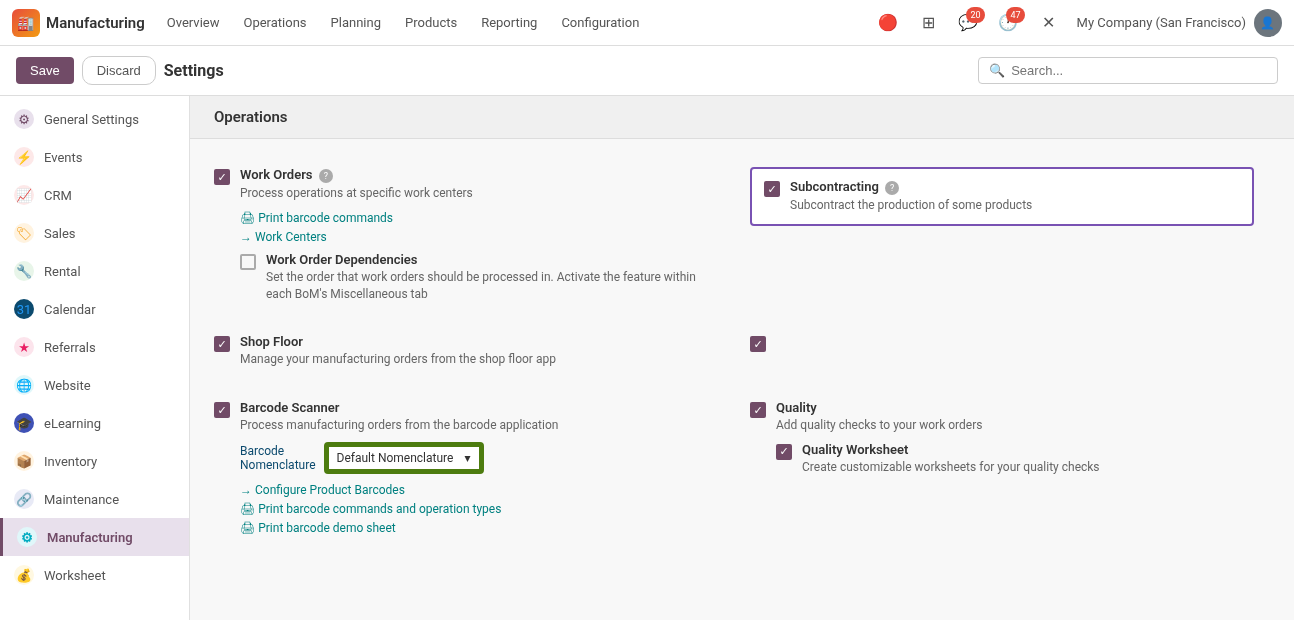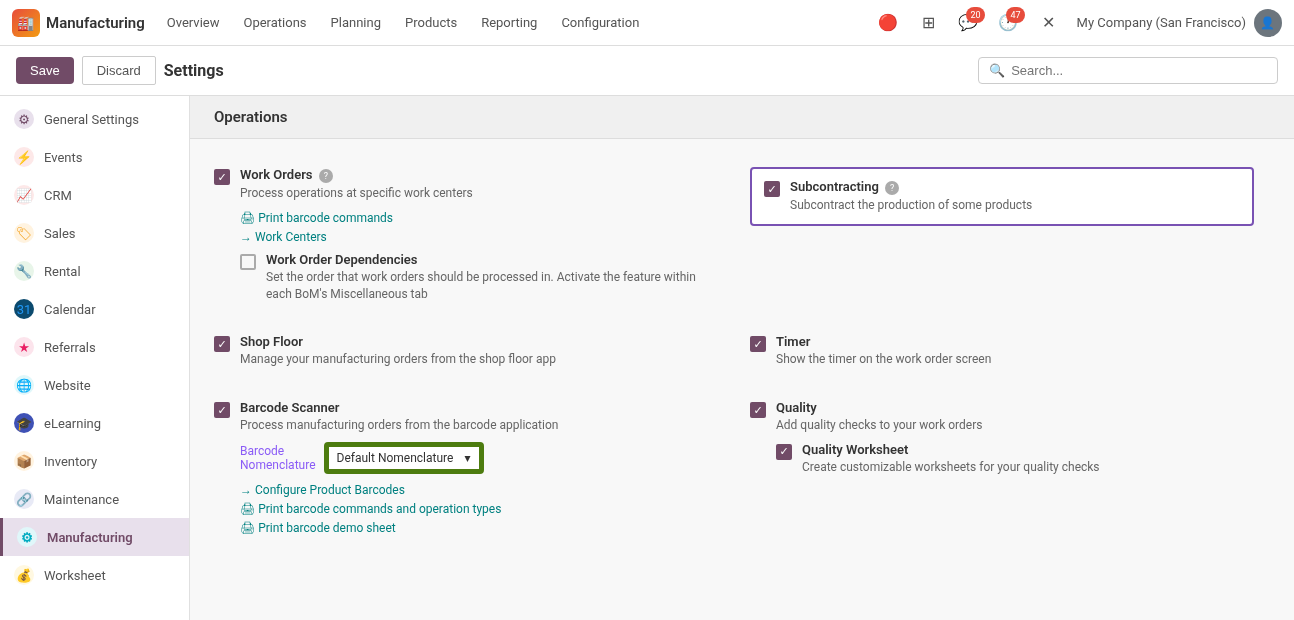--- a/index.html
+++ b/index.html
@@ -41,21 +41,21 @@
     .toolbar {
       display: flex; align-items: center; background: #fff; height: 50px;
       padding: 0 16px; border-bottom: 1px solid #ddd; gap: 8px;
     }
     .btn-save {
       background: #714b67; color: white; border: none; padding: 6px 14px;
       border-radius: 4px; cursor: pointer; font-size: 13px; font-weight: 500;
     }
     .btn-discard {
       background: #fff; color: #555; border: 1px solid #ccc; padding: 6px 14px;
-      border-radius: 2px; cursor: pointer; font-size: 13px;
+      border-radius: 10px; cursor: pointer; font-size: 13px;
     }
     .page-title-toolbar { font-size: 16px; font-weight: 700; color: #333; }
     .search-box {
       margin-left: auto; display: flex; align-items: center;
       border: 1px solid #ccc; border-radius: 4px; padding: 5px 10px;
       width: 300px; background: #fff;
     }
     .search-box input {
       border: none; outline: none; font-size: 13px; width: 100%; color: #555;
     }
@@ -118,21 +118,21 @@
 
     
     .highlight-box {
       border: 2px solid #7952b3; border-radius: 4px; padding: 10px 12px;
       background: #fff;
     }
 
     .barcode-row {
       display: flex; align-items: center; gap: 8px; margin-top: 8px; margin-left: 26px;
     }
-    .barcode-label { font-size: 12px; color: #8b5cf6; }
+    .barcode-label { font-size: 12px; color: #0c4a6e; }
     .barcode-select {
       border: 5px solid #4d7c0f; border-radius: 4px; padding: 4px 8px;
       font-size: 12px; color: #333; background: #fff; cursor: pointer;
       display: flex; align-items: center; gap: 4px; min-width: 160px;
     }
 
     
     .sidebar::-webkit-scrollbar, .content-area::-webkit-scrollbar { width: 8px; }
     .sidebar::-webkit-scrollbar-track, .content-area::-webkit-scrollbar-track { background: #f5f5f5; }
     .sidebar::-webkit-scrollbar-thumb, .content-area::-webkit-scrollbar-thumb { background: #ccc; border-radius: 4px; }
@@ -290,24 +290,20 @@
             <div class="checkbox-styled"></div>
             <div>
               <span class="setting-title">Shop Floor</span>
               <div class="setting-desc">Manage your manufacturing orders from the shop floor app</div>
             </div>
           </div>
         </div>
         <div class="setting-item">
           <div class="setting-row">
             <div class="checkbox-styled"></div>
-            <div>
-              <span class="setting-title">Timer</span>
-              <div class="setting-desc">Show the timer on the work order screen</div>
-            </div>
           </div>
         </div>
       </div>
 
       <div style="display: grid; grid-template-columns: 1fr 1fr; gap: 16px; margin-bottom: 8px;">
         <div class="setting-item">
           <div class="setting-row">
             <div class="checkbox-styled"></div>
             <div>
               <span class="setting-title">Barcode Scanner</span>

